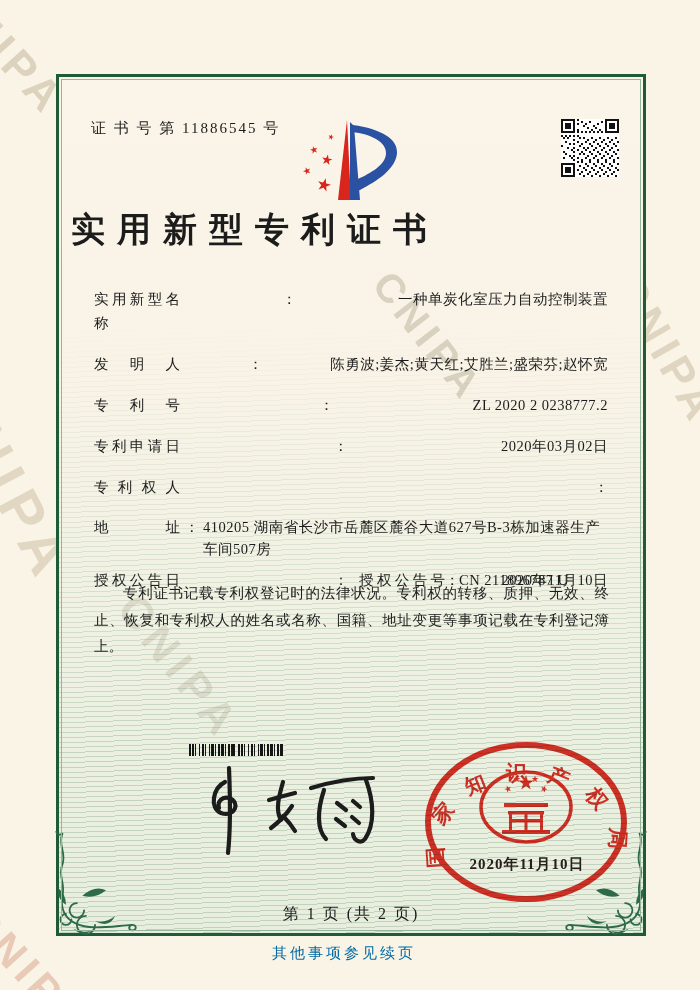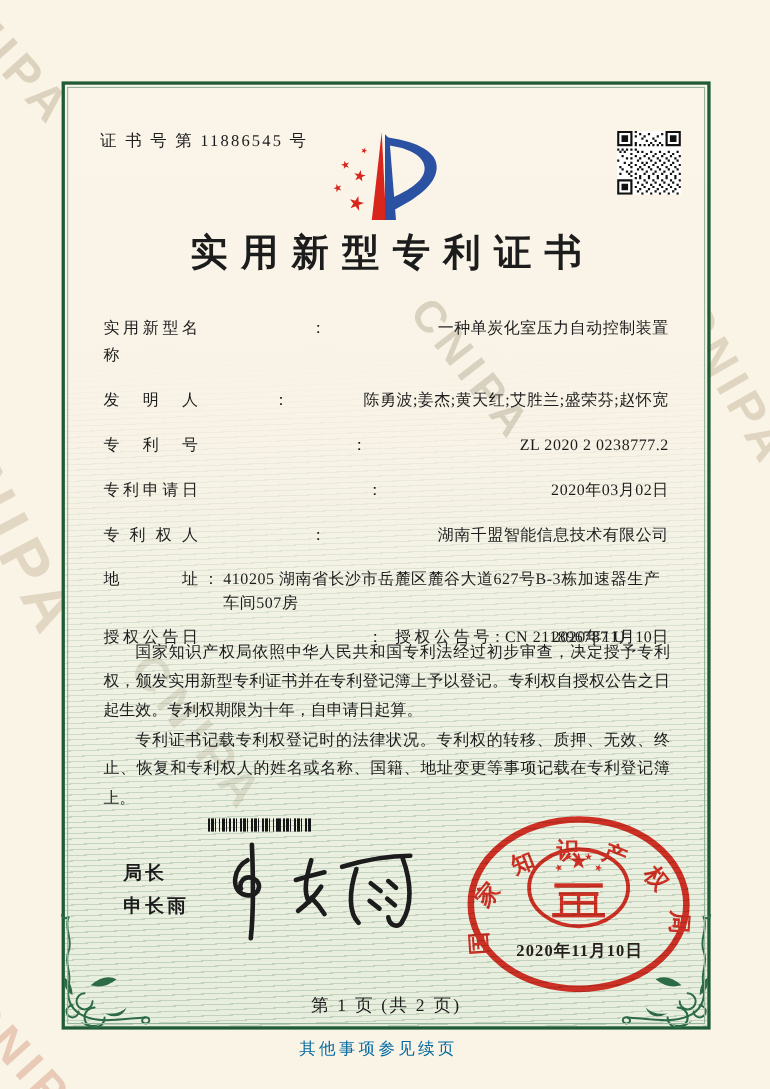--- a/index.html
+++ b/index.html
@@ -34,21 +34,21 @@
   }
   .wm-in{position:absolute;z-index:0;font-family:"Liberation Sans","DejaVu Sans",sans-serif;
       font-weight:700;transform-origin:0 0;pointer-events:none;}
   .wm5{left:340px;top:186px;font-size:40px;transform:rotate(52deg);color:rgba(185,175,152,.5);letter-spacing:6px;}
   .wm6{left:88px;top:508px;font-size:44px;transform:rotate(52deg);color:rgba(190,182,160,.38);letter-spacing:7px;}
   .ct{position:absolute;z-index:2;}
   
   .cert-no{left:32px;top:42px;font-size:15px;letter-spacing:2px;text-align:right;}
   .logo{left:238px;top:32px;}
   .qr{left:502px;top:42px;}
-  .title{left:0;top:130px;width:100%;text-align:center;font-size:34px;font-weight:700;
+  .title{left:0;top:130px;width:100%;text-align:left;font-size:34px;font-weight:700;
          letter-spacing:12px;padding-left:12px;box-sizing:border-box;}
   
   .fields{left:35px;top:210px;width:514px;font-size:14.5px;}
   .frow{position:relative;line-height:24px;margin-bottom:17px;display:flex;align-items:flex-start;justify-content:space-between;}
   .frow.addr{line-height:22px;margin-bottom:8px;}
   .flabel{display:inline-block;width:86px;flex:0 0 86px;text-align:justify;text-align-last:justify;
           text-justify:inter-character;}
   .fcolon{flex:0 0 14px;width:14px;}
   .fvalue{letter-spacing:.5px;}
   .grant2{position:absolute;left:265px;top:0;display:flex;}
@@ -146,50 +146,44 @@
         <span class="fvalue">ZL 2020 2 0238777.2</span>
       </div>
       <div class="frow">
         <span class="flabel">专利申请日</span>
           <span class="fcolon">：</span>
         <span class="fvalue">2020年03月02日</span>
       </div>
       <div class="frow">
         <span class="flabel">专利权人</span>
           <span class="fcolon">：</span>
-        <span class="fvalue">湖南千盟智能信息技术有限公司</span>
       </div>
       <div class="frow addr">
         <span class="flabel">地址</span>
           <span class="fcolon">：</span>
         <span class="fvalue" style="max-width:405px">410205 湖南省长沙市岳麓区麓谷大道627号B-3栋加速器生产车间507房</span>
       </div>
       <div class="frow">
         <span class="flabel">授权公告日</span>
           <span class="fcolon">：</span>
         <span class="fvalue">2020年11月10日</span>
         <span class="grant2">
           <span class="flabel">授权公告号</span>
             <span class="fcolon">：</span>
           <span class="fvalue">CN 211896787 U</span>
         </span>
       </div>
     </div>
 
     <div class="ct bodytext">
-      <p>国家知识产权局依照中华人民共和国专利法经过初步审查，决定授予专利权，颁发实用新型专利证书并在专利登记簿上予以登记。专利权自授权公告之日起生效。专利权期限为十年，自申请日起算。</p>
       <p>专利证书记载专利权登记时的法律状况。专利权的转移、质押、无效、终止、恢复和专利权人的姓名或名称、国籍、地址变更等事项记载在专利登记簿上。</p>
     </div>
 
     <div class="ct barcode"></div>
 
-    <div class="ct signer">
-      <div>局长</div>
-      <div>申长雨</div>
-    </div>
 
     <svg class="ct signature" width="190" height="105" viewBox="0 0 190 105">
       <g fill="none" stroke="#1c1c1c" stroke-width="4.2" stroke-linecap="round" stroke-linejoin="round">
         <path d="M30 26 C 18 32 14 52 26 57 C 40 62 46 46 34 42 C 27 40 22 46 24 52"></path>
         <path d="M34 12 C 35 36 36 70 33 97"></path>
         <path d="M88 26 C 84 40 80 54 86 64"></path>
         <path d="M74 44 C 84 41 92 39 100 37"></path>
         <path d="M97 50 C 91 59 84 66 76 72"></path>
         <path d="M88 60 C 93 65 97 70 100 75"></path>
         <path d="M116 32 C 136 26 156 22 178 22"></path>

